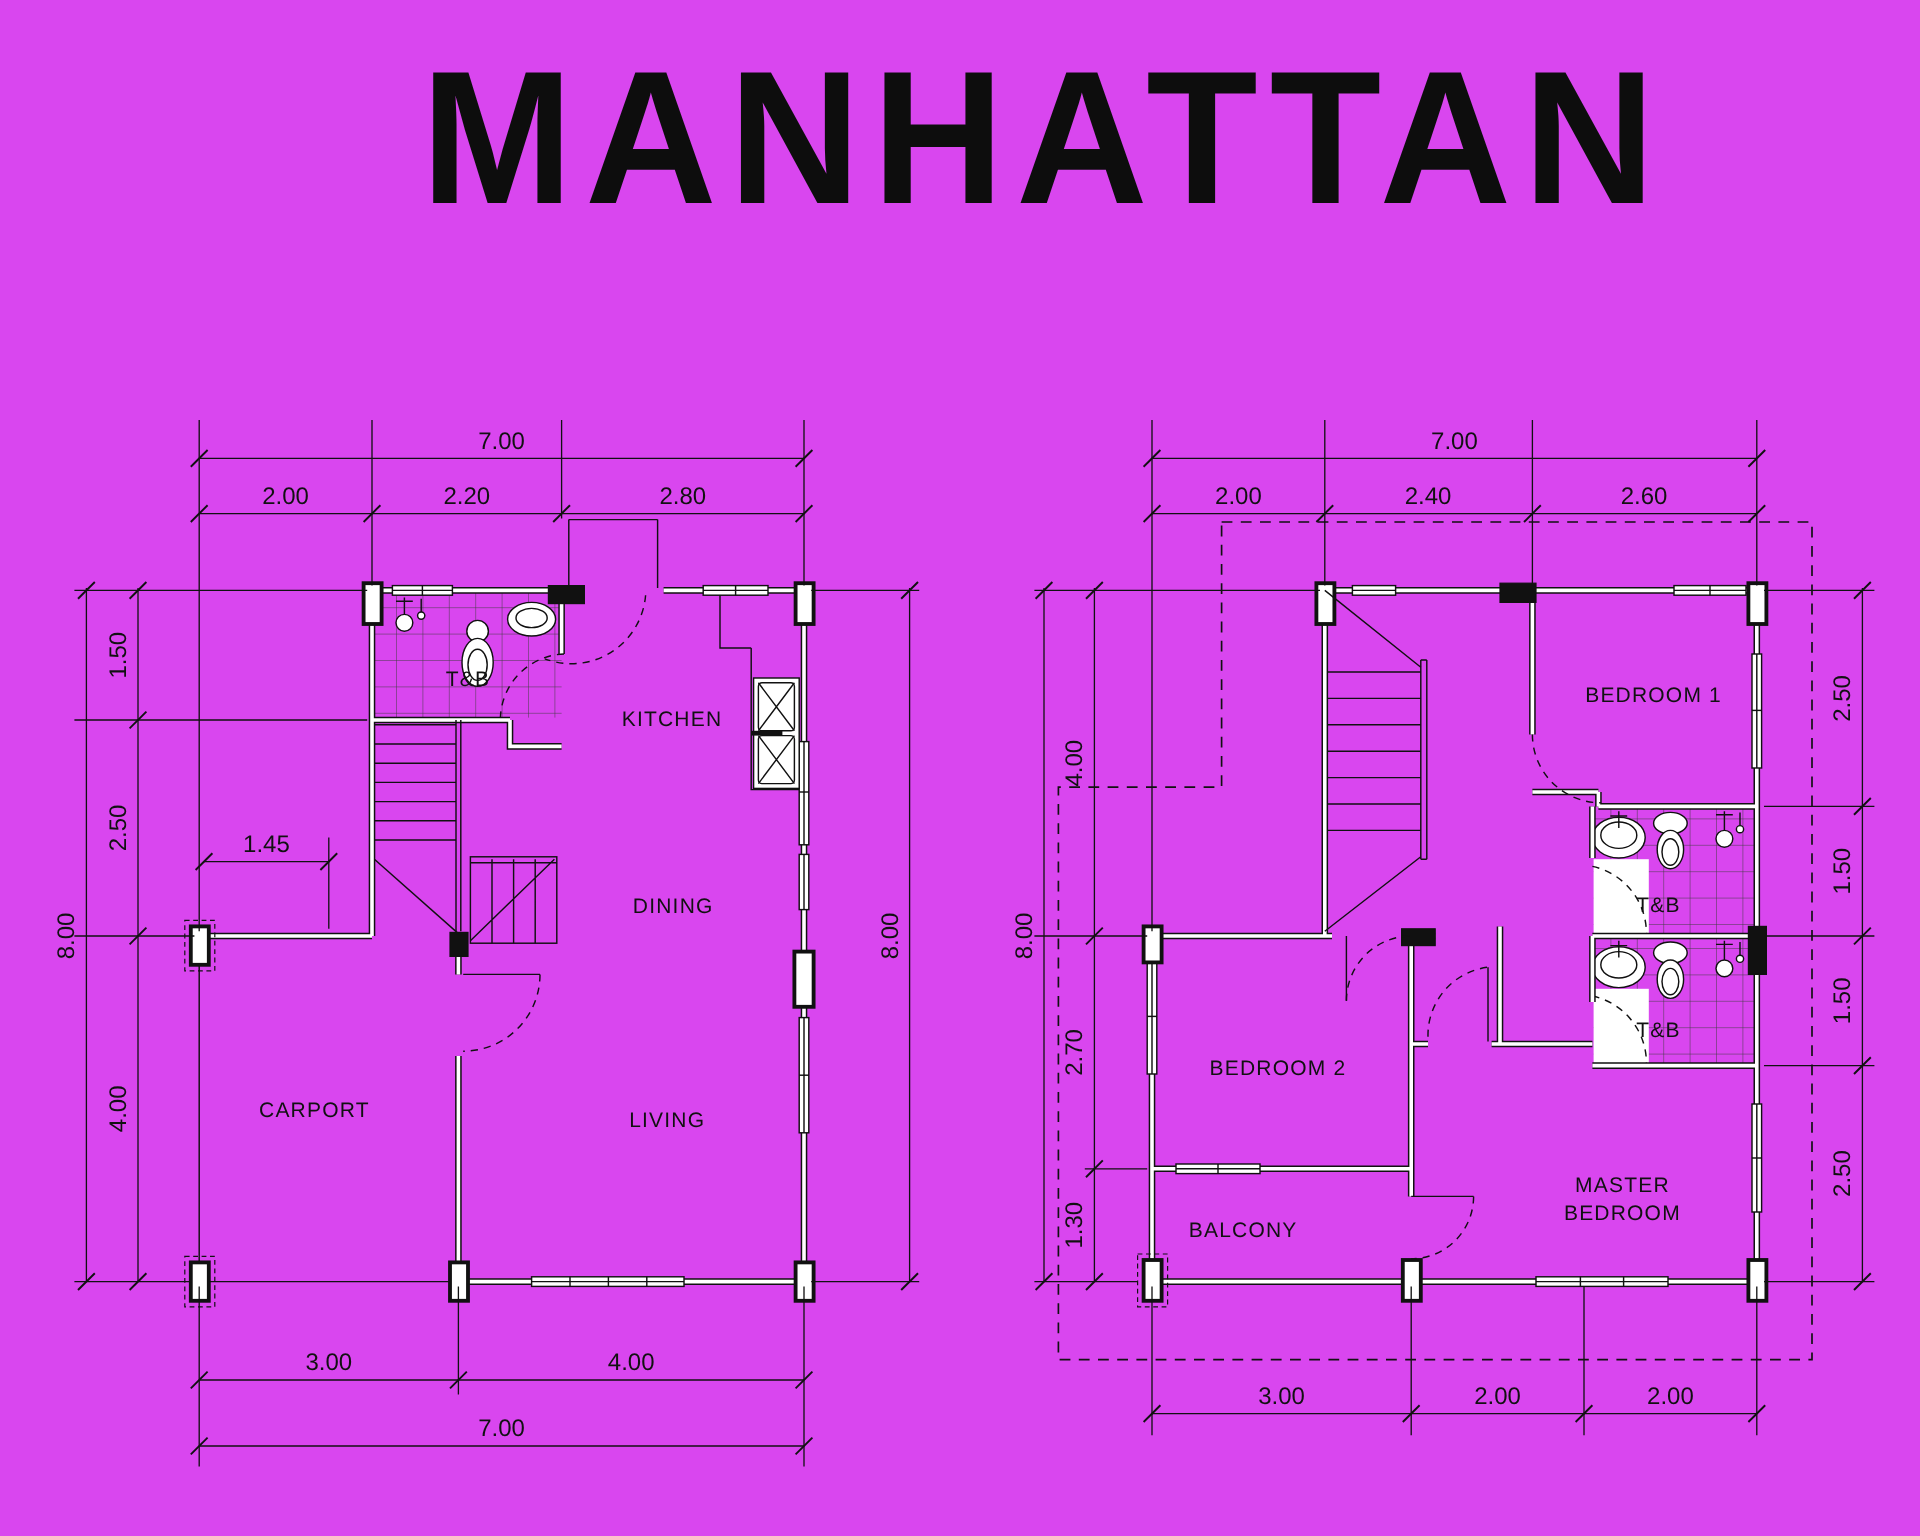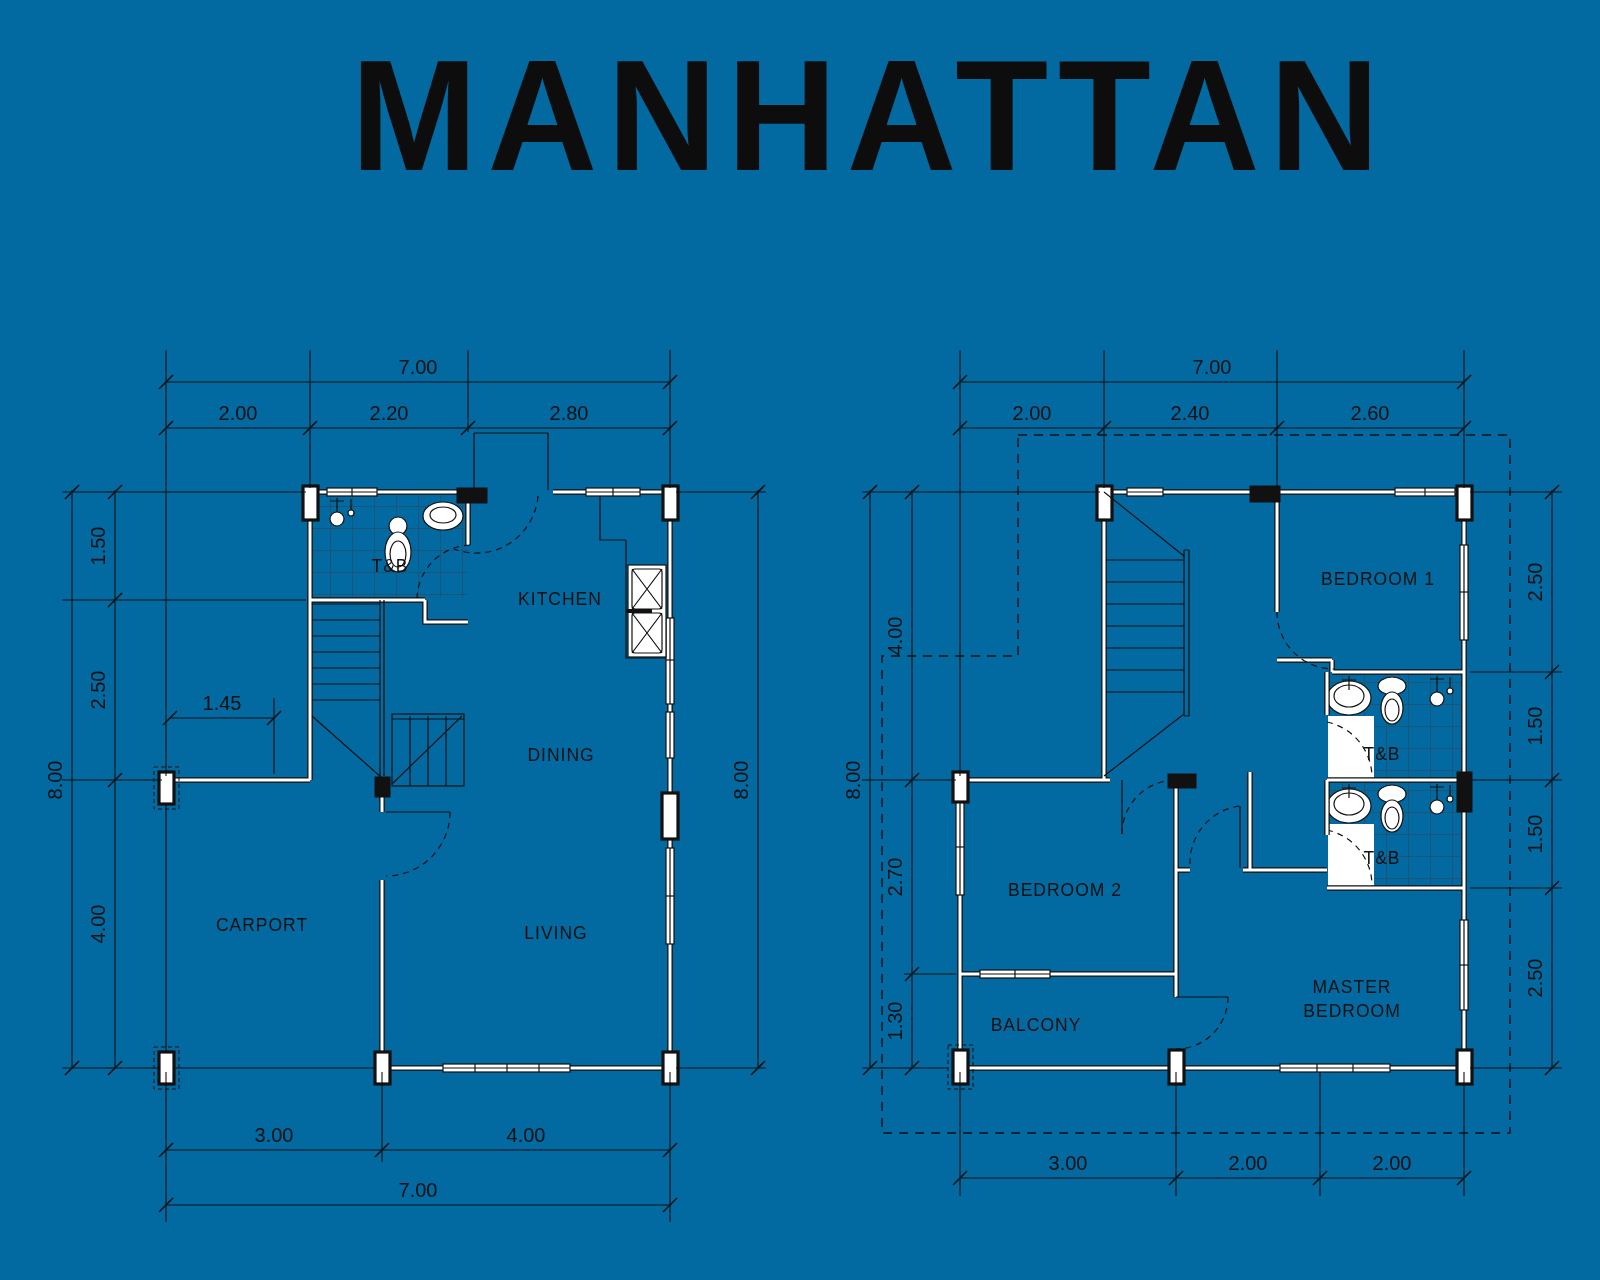--- a/index.html
+++ b/index.html
@@ -1,16 +1,16 @@
 <!DOCTYPE html>
 <html><head>
 <meta charset="utf-8">
 <style>
   html,body{margin:0;padding:0;background:#fff;}
-  #canvas{position:relative;width:1600px;height:1280px;background:#0369a1;overflow:hidden;
+  #canvas{position:relative;width:1600px;height:1280px;background:#d946ef;overflow:hidden;
           font-family:"Liberation Sans",sans-serif;}
   #title{position:absolute;left:240px;top:28px;width:1260px;text-align:center;
          font-size:152px;font-weight:bold;letter-spacing:10px;color:#0d0d0d;
          transform:scaleY(1.04);white-space:nowrap;}
   svg{position:absolute;left:0;top:0;}
   .wo{fill:none;stroke:#111;stroke-width:5.5;}
   .wi{fill:none;stroke:#fff;stroke-width:3;}
   .ln{fill:none;stroke:#111;stroke-width:1.2;}
   .dimln{fill:none;stroke:#111;stroke-width:1.1;}
   .arc{fill:none;stroke:#111;stroke-width:1.2;stroke-dasharray:6 5;}

